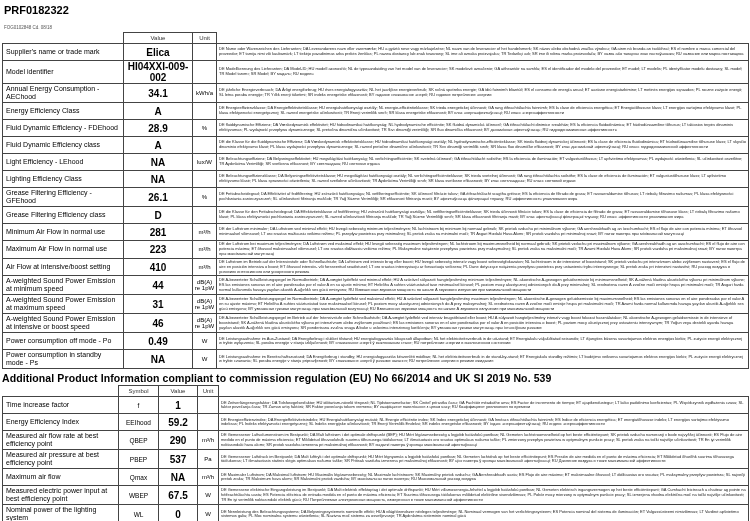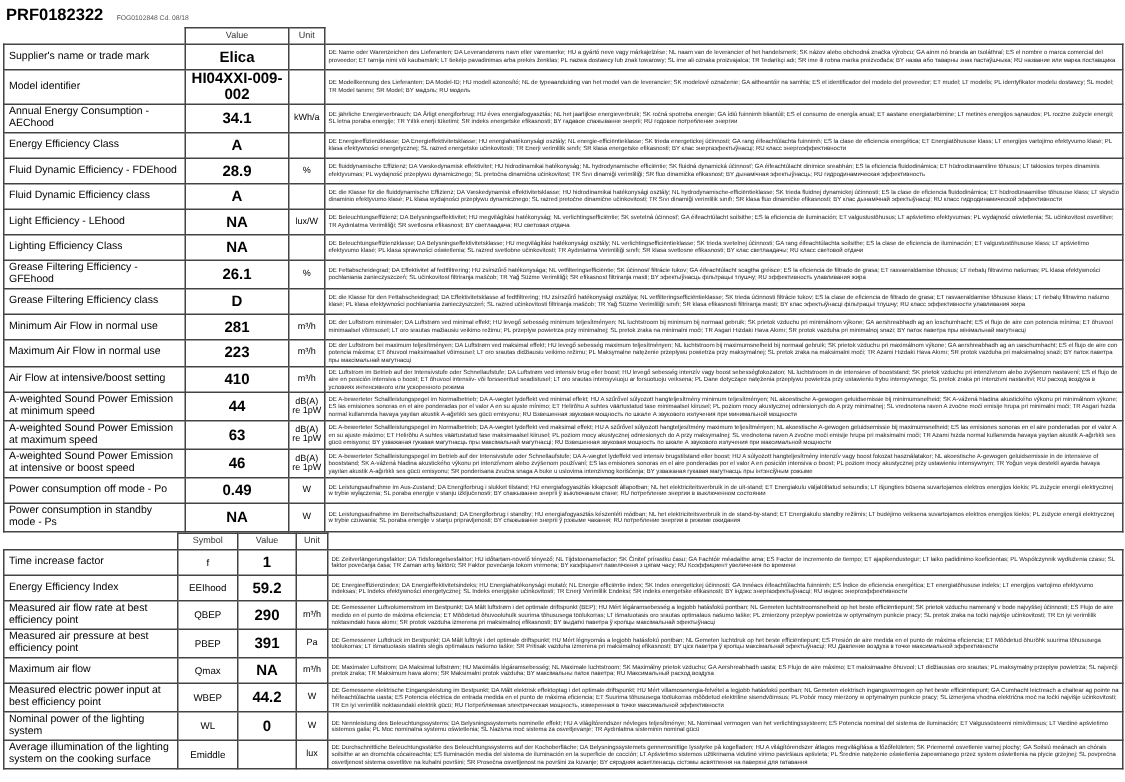--- a/index.html
+++ b/index.html
@@ -1,21 +1,21 @@
 <!DOCTYPE html>
 <html><head>
 <meta charset="utf-8">
 <style>
   * { box-sizing: border-box; margin: 0; padding: 0; }
   html, body { width: 750px; height: 521px; overflow: hidden; background: #ffffff; }
   body { font-family: "Liberation Sans", sans-serif; color: #000; }
   .page { padding: 2px 2px 0 2px; width: 750px; }
   .header-row { display: flex; justify-content: space-between; align-items: flex-start; padding: 2px 2px 2px 2px; }
   .title { font-size: 10.5px; font-weight: bold; letter-spacing: 0.1px; }
-  .doc-ref { display: flex; gap: 9px; align-items: baseline; padding-right: 3px; white-space: nowrap; }
+  .doc-ref { display: flex; gap: 9px; align-items: baseline; padding-right: 3px; white-space: nowrap; flex-direction: column; }
   .doc-number { font-size: 11px; font-weight: bold; }
   .doc-code { font-size: 4.5px; color: #555; }
   table { border-collapse: collapse; table-layout: fixed; width: 746px; }
   td { border: 1px solid #444; vertical-align: middle; overflow: hidden; }
   td.nob { border: none; }
   tr.hdr td { height: 11px; font-size: 6px; text-align: center; color: #333; padding: 0; }
   .t1 tr.row, .t2 tr.row { height: 17px; }
   td.lbl { font-size: 7px; line-height: 8px; padding: 1px 3px; text-align: left; }
   td.sym { font-size: 6.5px; text-align: center; padding: 0 1px; }
   td.val { font-size: 10px; font-weight: bold; text-align: center; padding: 0 1px; }
@@ -145,21 +145,21 @@
 
         <tr class="row">
           <td class="lbl">A-weighted Sound Power Emission at minimum speed</td>
           <td class="val">44</td>
           <td class="unit">dB(A) re 1pW</td>
           <td class="desc">DE A-bewerteter Schallleistungspegel im Normalbetrieb; DA A-vægtet lydeffekt ved minimal effekt; HU A szűrővel súlyozott hangteljesítmény minimum teljesítményen; NL akoestische A-gewogen geluidsemissie bij minimumsnelheid; SK A-vážená hladina akustického výkonu pri minimálnom výkone; ES las emisiones sonoras en el aire ponderadas por el valor A en su ajuste mínimo; ET Helirõhu A suhtes väärtustatud tase minimaalsel kiirusel; PL poziom mocy akustycznej odniesionych do A przy minimalnej; SL vrednotena raven A zvočne moči emisije hrupa pri minimalni moči; TR Asgari hızda normal kullanımda havaya yayılan akustik A-ağırlıklı ses gücü emisyonu; RU Взвешенная звуковая мощность по шкале А звукового излучения при минимальной мощности</td>
         </tr>
 
         <tr class="row">
           <td class="lbl">A-weighted Sound Power Emission at maximum speed</td>
-          <td class="val">63</td>
+          <td class="val">31</td>
           <td class="unit">dB(A) re 1pW</td>
           <td class="desc">DE A-bewerteter Schallleistungspegel im Normalbetrieb; DA A-vægtet lydeffekt ved maksimal effekt; HU A szűrővel súlyozott hangteljesítmény maximum teljesítményen; NL akoestische A-gewogen geluidsemissie bij maximumsnelheid; ES las emisiones sonoras en el aire ponderadas por el valor A en su ajuste máximo; ET Helirõhu A suhtes väärtustatud tase maksimaalsel kiirusel; PL poziom mocy akustycznej odniesionych do A przy maksymalnej; SL vrednotena raven A zvočne moči emisije hrupa pri maksimalni moči; TR Azami hızda normal kullanımda havaya yayılan akustik A-ağırlıklı ses gücü emisyonu; BY узважаная гукавая магутнасць пры максімальнай магутнасці; RU Взвешенная звуковая мощность по шкале А звукового излучения при максимальной мощности</td>
         </tr>
 
         <tr class="row">
           <td class="lbl">A-weighted Sound Power Emission at intensive or boost speed</td>
           <td class="val">46</td>
           <td class="unit">dB(A) re 1pW</td>
           <td class="desc">DE A-bewerteter Schallleistungspegel im Betrieb auf der Intensivstufe oder Schnellaufstufe; DA A-vægtet lydeffekt ved intensiv brugstilstand eller boost; HU A súlyozott hangteljesítmény intenzív vagy boost fokozat használatakor; NL akoestische A-gewogen geluidsemissie in de intensieve of booststand; SK A-vážená hladina akustického výkonu pri intenzívnom alebo zvýšenom používaní; ES las emisiones sonoras en el aire ponderadas por el valor A en posición intensiva o boost; PL poziom mocy akustycznej przy ustawieniu intensywnym; TR Yoğun veya destekli ayarda havaya yayılan akustik A-ağırlıklı ses gücü emisyonu; SR ponderisana zvučna snaga A buke u uslovima intenzivnog korišćenja; BY узважаная гукавая магутнасць пры інтэнсіўным рэжыме</td>
         </tr>
@@ -173,20 +173,21 @@
 
         <tr class="row">
           <td class="lbl">Power consumption in standby mode - Ps</td>
           <td class="val">NA</td>
           <td class="unit">W</td>
           <td class="desc">DE Leistungsaufnahme im Bereitschaftszustand; DA Energiforbrug i standby; HU energiafogyasztás készenléti módban; NL het elektriciteitsverbruik in de stand-by-stand; ET Energiakulu standby režiimis; LT budėjimo veiksena suvartojamos elektros energijos kiekis; PL zużycie energii elektrycznej w trybie czuwania; SL poraba energije v stanju pripravljenosti; BY спажыванне энергіі ў рэжыме чакання; RU потребление энергии в режиме ожидания</td>
         </tr>
       </tbody>
   </table>
 
+  <div class="title title2">Additional Product Information compliant to commission regulation (EU) No 66/2014 and UK SI 2019 No. 539</div>
 
   <table class="t2">
     <colgroup>
       <col style="width:116px">
         <col style="width:40px">
         <col style="width:39px">
         <col style="width:21px">
         <col style="width:530px">
     </colgroup>
     <thead>
@@ -220,37 +221,37 @@
           <td class="lbl">Measured air flow rate at best efficiency point</td>
           <td class="sym">QBEP</td>
           <td class="val">290</td>
           <td class="unit">m³/h</td>
           <td class="desc">DE Gemessener Luftvolumenstrom im Bestpunkt; DA Målt luftstrøm i det optimale driftspunkt (BEP); HU Mért légáramsebesség a legjobb hatásfokú pontban; NL Gemeten luchtstroomsnelheid op het beste efficiëntiepunt; SK prietok vzduchu nameraný v bode najvyššej účinnosti; ES Flujo de aire medido en el punto de máxima eficiencia; ET Mõõdetud õhuvooluhulk suurima tõhususega töölukorras; LT išmatuotasis oro srautas optimalaus našumo taške; PL zmierzony przepływ powietrza w optymalnym punkcie pracy; SL pretok zraka na točki najvišje učinkovitosti; TR En iyi verimlilik noktasındaki hava akımı; SR protok vazduha izmerena pri maksimalnoj efikasnosti; BY выдаткі паветра ў кропцы максімальнай эфектыўнасці</td>
         </tr>
 
         <tr class="row">
           <td class="lbl">Measured air pressure at best efficiency point</td>
           <td class="sym">PBEP</td>
-          <td class="val">391</td>
+          <td class="val">537</td>
           <td class="unit">Pa</td>
           <td class="desc">DE Gemessener Luftdruck im Bestpunkt; DA Målt lufttryk i det optimale driftspunkt; HU Mért légnyomás a legjobb hatásfokú pontban; NL Gemeten luchtdruk op het beste efficiëntiepunt; ES Presión de aire medida en el punto de máxima eficiencia; ET Mõõdetud õhurõhk suurima tõhususega töölukorras; LT išmatuotasis statinis slėgis optimalaus našumo taške; SR Pritisak vazduha izmerena pri maksimalnoj efikasnosti; BY ціск паветра ў кропцы максімальнай эфектыўнасці; RU Давление воздуха в точке максимальной эффективности</td>
         </tr>
 
         <tr class="row">
           <td class="lbl">Maximum air flow</td>
           <td class="sym">Qmax</td>
           <td class="val">NA</td>
           <td class="unit">m³/h</td>
           <td class="desc">DE Maximaler Luftstrom; DA Maksimal luftstrøm; HU Maximális légáramsebesség; NL Maximale luchtstroom; SK Maximálny prietok vzduchu; GA Aershreabhadh uasta; ES Flujo de aire máximo; ET maksimaalne õhuvool; LT didžiausias oro srautas; PL maksymalny przepływ powietrza; SL največji pretok zraka; TR Maksimum hava akımı; SR Maksimalni protok vazduha; BY максімальны паток паветра; RU Максимальный расход воздуха</td>
         </tr>
 
         <tr class="row">
           <td class="lbl">Measured electric power input at best efficiency point</td>
           <td class="sym">WBEP</td>
-          <td class="val">44.2</td>
+          <td class="val">67.5</td>
           <td class="unit">W</td>
           <td class="desc">DE Gemessene elektrische Eingangsleistung im Bestpunkt; DA Målt elektrisk effektoptag i det optimale driftspunkt; HU Mért villamosenergia-felvétel a legjobb hatásfokú pontban; NL Gemeten elektrisch ingangsvermogen op het beste efficiëntiepunt; GA Cumhacht leictreach a chaitear ag pointe na héifeachtúlachta uasta; ES Potencia eléctrica de entrada medida en el punto de máxima eficiencia; ET Suurima tõhususega töölukorras mõõdetud elektriline sisendvõimsus; PL Pobór mocy mierzony w optymalnym punkcie pracy; SL izmerjena vhodna električna moč na točki najvišje učinkovitosti; TR En iyi verimlilik noktasındaki elektrik gücü; RU Потребляемая электрическая мощность, измеренная в точке максимальной эффективности</td>
         </tr>
 
         <tr class="row">
           <td class="lbl">Nominal power of the lighting system</td>
           <td class="sym">WL</td>
           <td class="val">0</td>
           <td class="unit">W</td>
           <td class="desc">DE Nennleistung des Beleuchtungssystems; DA Belysningssystemets nominelle effekt; HU A világítórendszer névleges teljesítménye; NL Nominaal vermogen van het verlichtingssysteem; ES Potencia nominal del sistema de iluminación; ET Valgussüsteemi nimivõimsus; LT Vardinė apšvietimo sistemos galia; PL Moc nominalna systemu oświetlenia; SL Nazivna moč sistema za osvetljevanje; TR Aydınlatma sisteminin nominal gücü</td>

